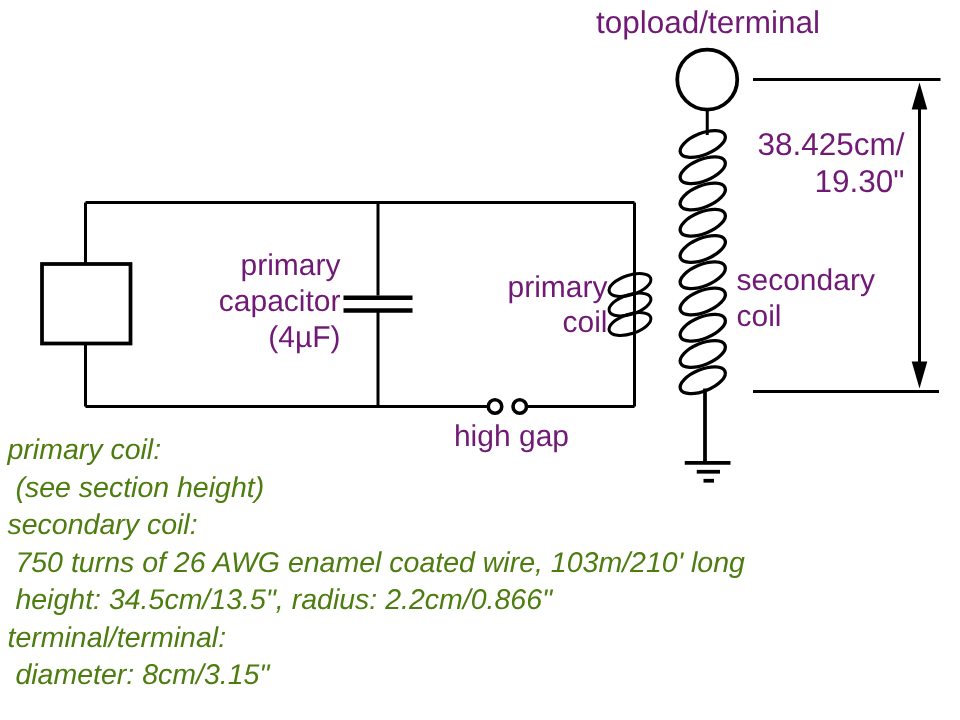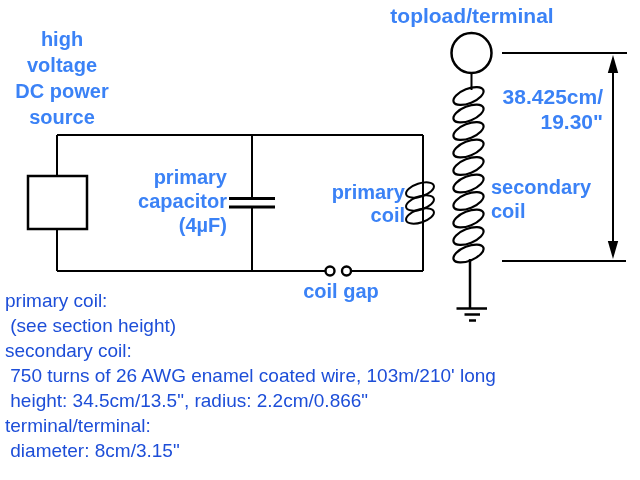--- a/index.html
+++ b/index.html
@@ -11,39 +11,39 @@
     color: #000000;
     font-family: "Liberation Sans", sans-serif;
     overflow: hidden;
   }
   .canvas svg { position: absolute; left: 0; top: 0; }
   .lbl {
     position: absolute;
     font-size: 20px;
     line-height: 24px;
     white-space: pre-line;
-    color: #3b82f6;
-    font-weight: bold;
+    color: #701a75;
   }
   .lbl.center { text-align: center; }
   .lbl.right  { text-align: right; }
   .lbl-power     { left: 2px;   top: 26px;  width: 120px; line-height: 26px; }
   .lbl-capacitor { left: 67px;  top: 165px; width: 160px; }
   .lbl-pricoil   { left: 283px; top: 181px; width: 122px; line-height: 23px; }
   .lbl-sparkgap  { left: 270px; top: 279px; width: 142px; }
   .lbl-topload   { left: 371px; top: 4px;   width: 202px; font-size: 21px; }
   .lbl-seccoil   { left: 491px; top: 175px; width: 140px; font-size: 20px; }
   .lbl-dim       { left: 463px; top: 84px;  width: 140px; font-size: 21px; line-height: 25px; }
   .specs {
     position: absolute;
     left: 5px;
     top: 288px;
     font-size: 19px;
     line-height: 25px;
-    color: #1d4ed8;
+    color: #4d7c0f;
+    font-style: italic;
   }
   .specs .spec-line { white-space: pre; height: 25px; }
 </style>
 </head>
 <body>
 
 <div class="canvas">
 
   <svg width="640" height="480" viewBox="0 0 640 480">
 
@@ -100,33 +100,29 @@
 
     <g>
       <path d="M502 53 H627" stroke="#000000" stroke-width="2" fill="none"></path>
       <path d="M502 261 H626" stroke="#000000" stroke-width="2" fill="none"></path>
       <path d="M613 62 V252" stroke="#000000" stroke-width="2" fill="none"></path>
       <polygon points="613,55 607.8,73 618.2,73" fill="#000000"></polygon>
       <polygon points="613,259 607.8,241 618.2,241" fill="#000000"></polygon>
     </g>
   </svg>
 
-  <div class="lbl center lbl-power">high
-voltage
-DC power
-source</div>
 
   <div class="lbl right lbl-capacitor">primary
 capacitor
 (4µF)</div>
 
   <div class="lbl right lbl-pricoil">primary
 coil</div>
 
-  <div class="lbl center lbl-sparkgap">coil gap</div>
+  <div class="lbl center lbl-sparkgap">high gap</div>
 
   <div class="lbl center lbl-topload">topload/terminal</div>
 
   <div class="lbl lbl-seccoil">secondary
 coil</div>
 
   <div class="lbl right lbl-dim">38.425cm/
 19.30"</div>
 
   <div class="specs">

